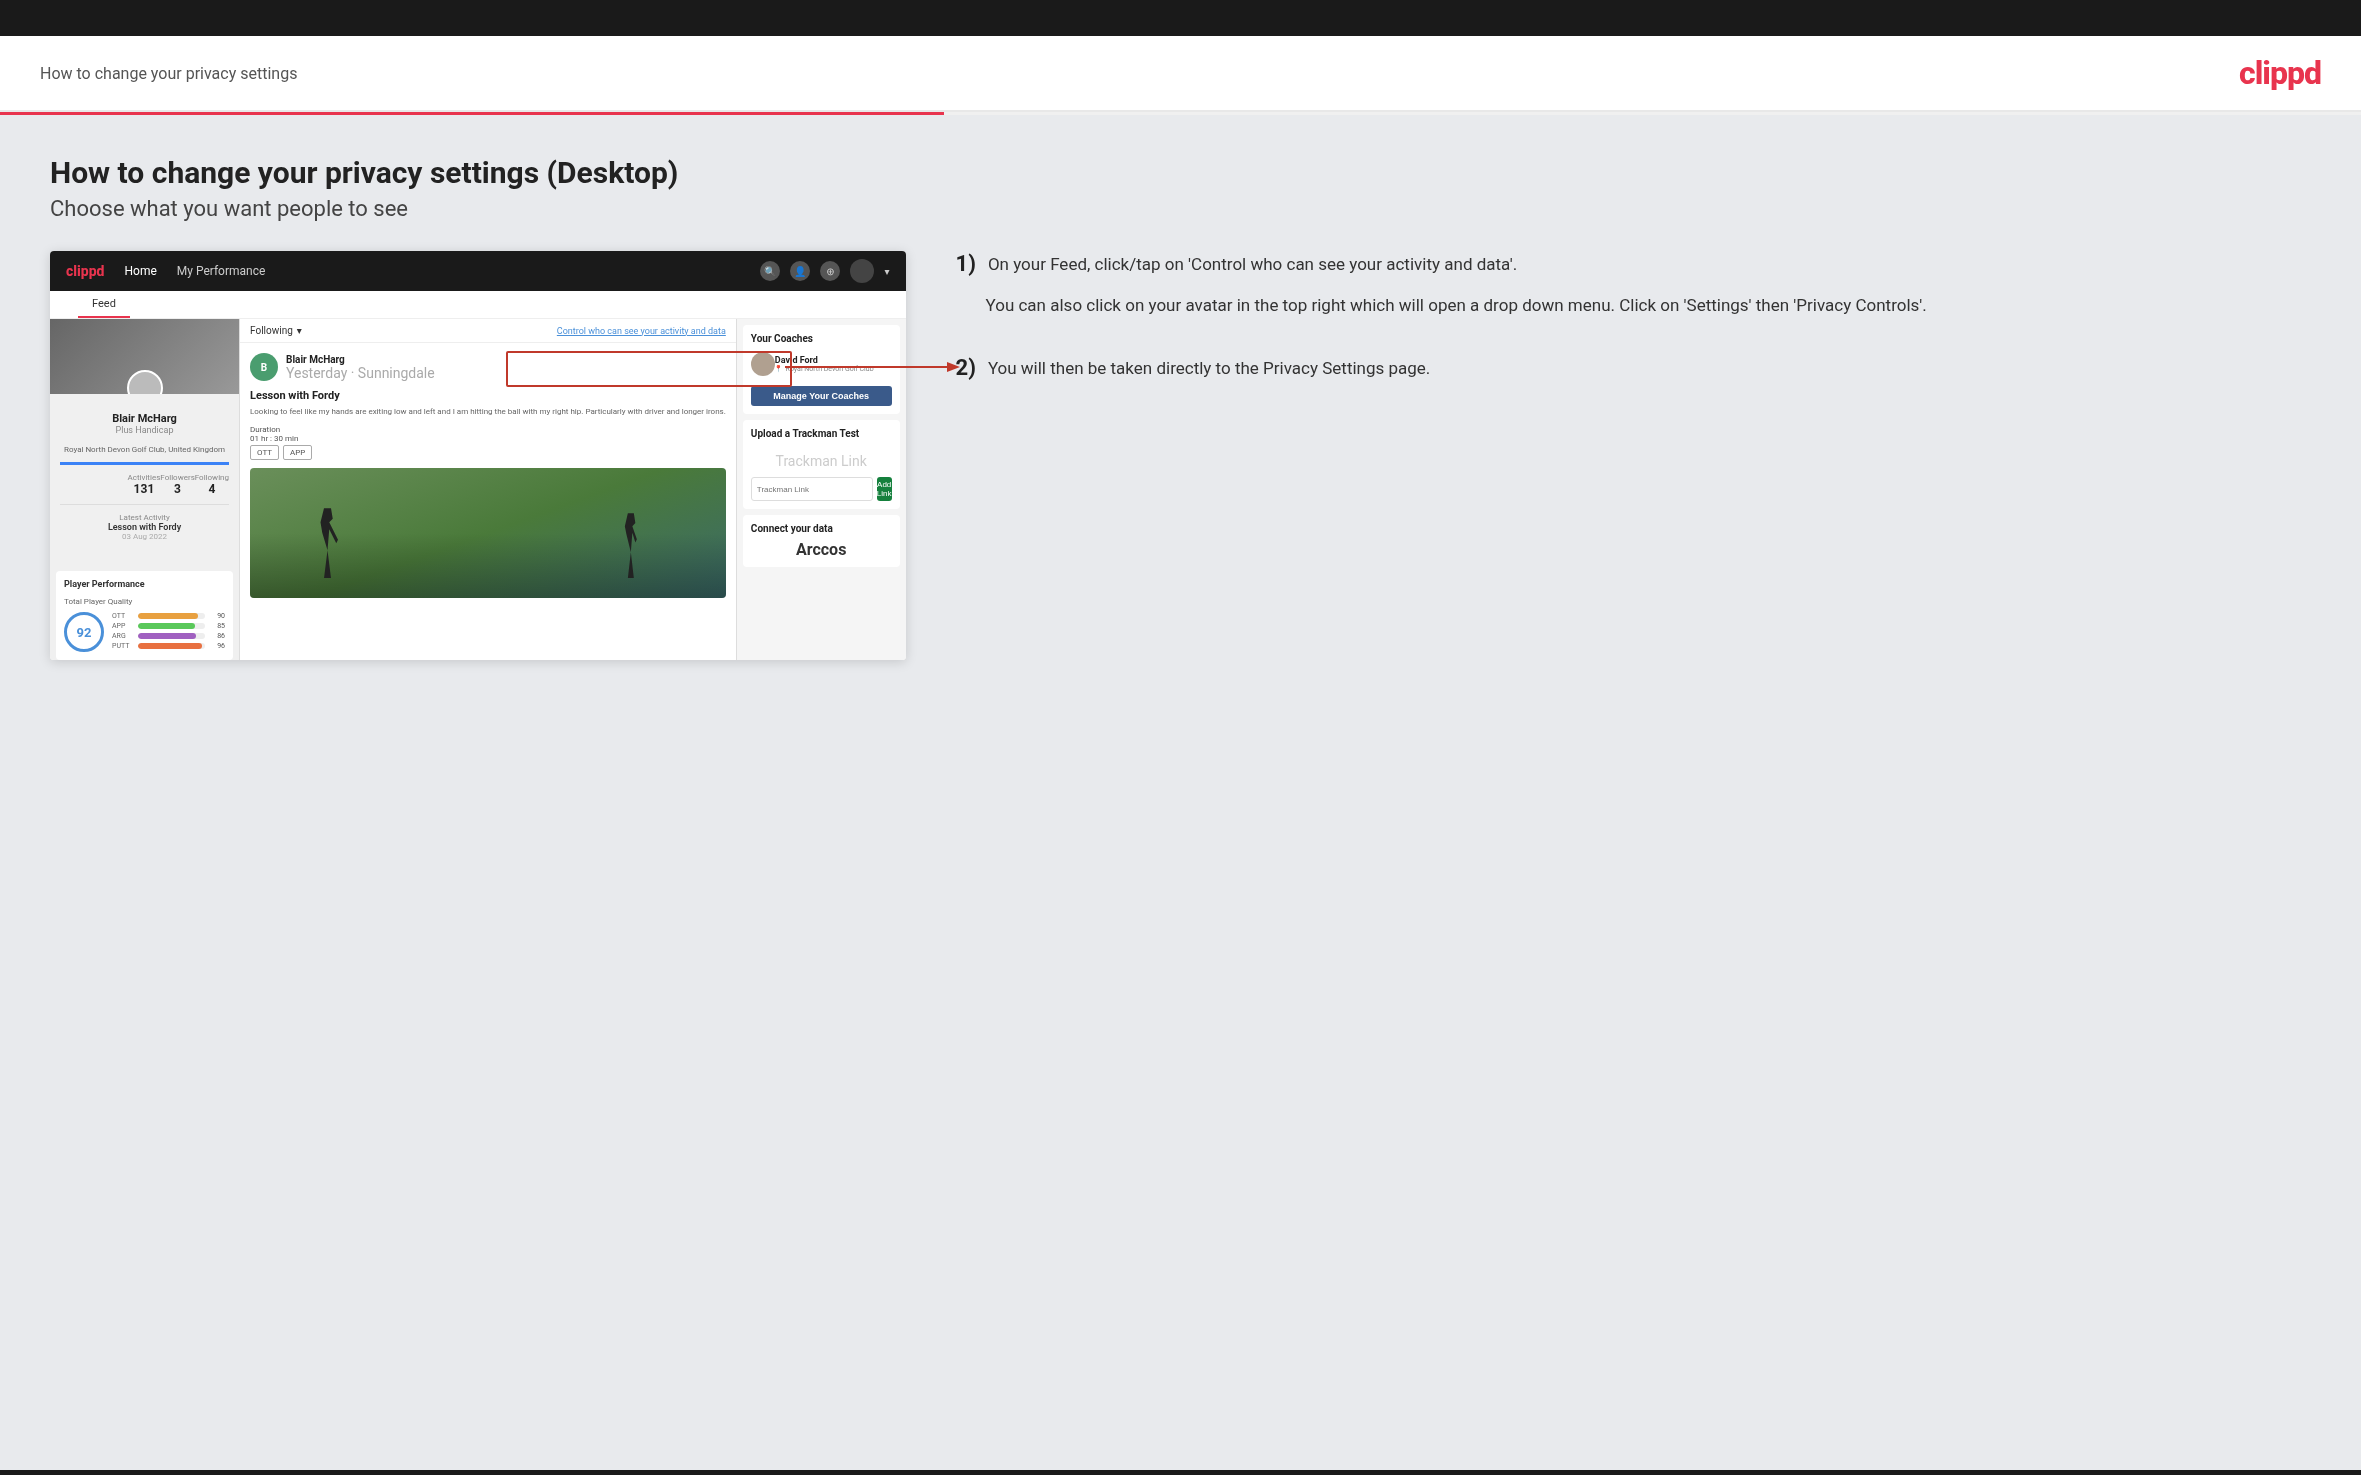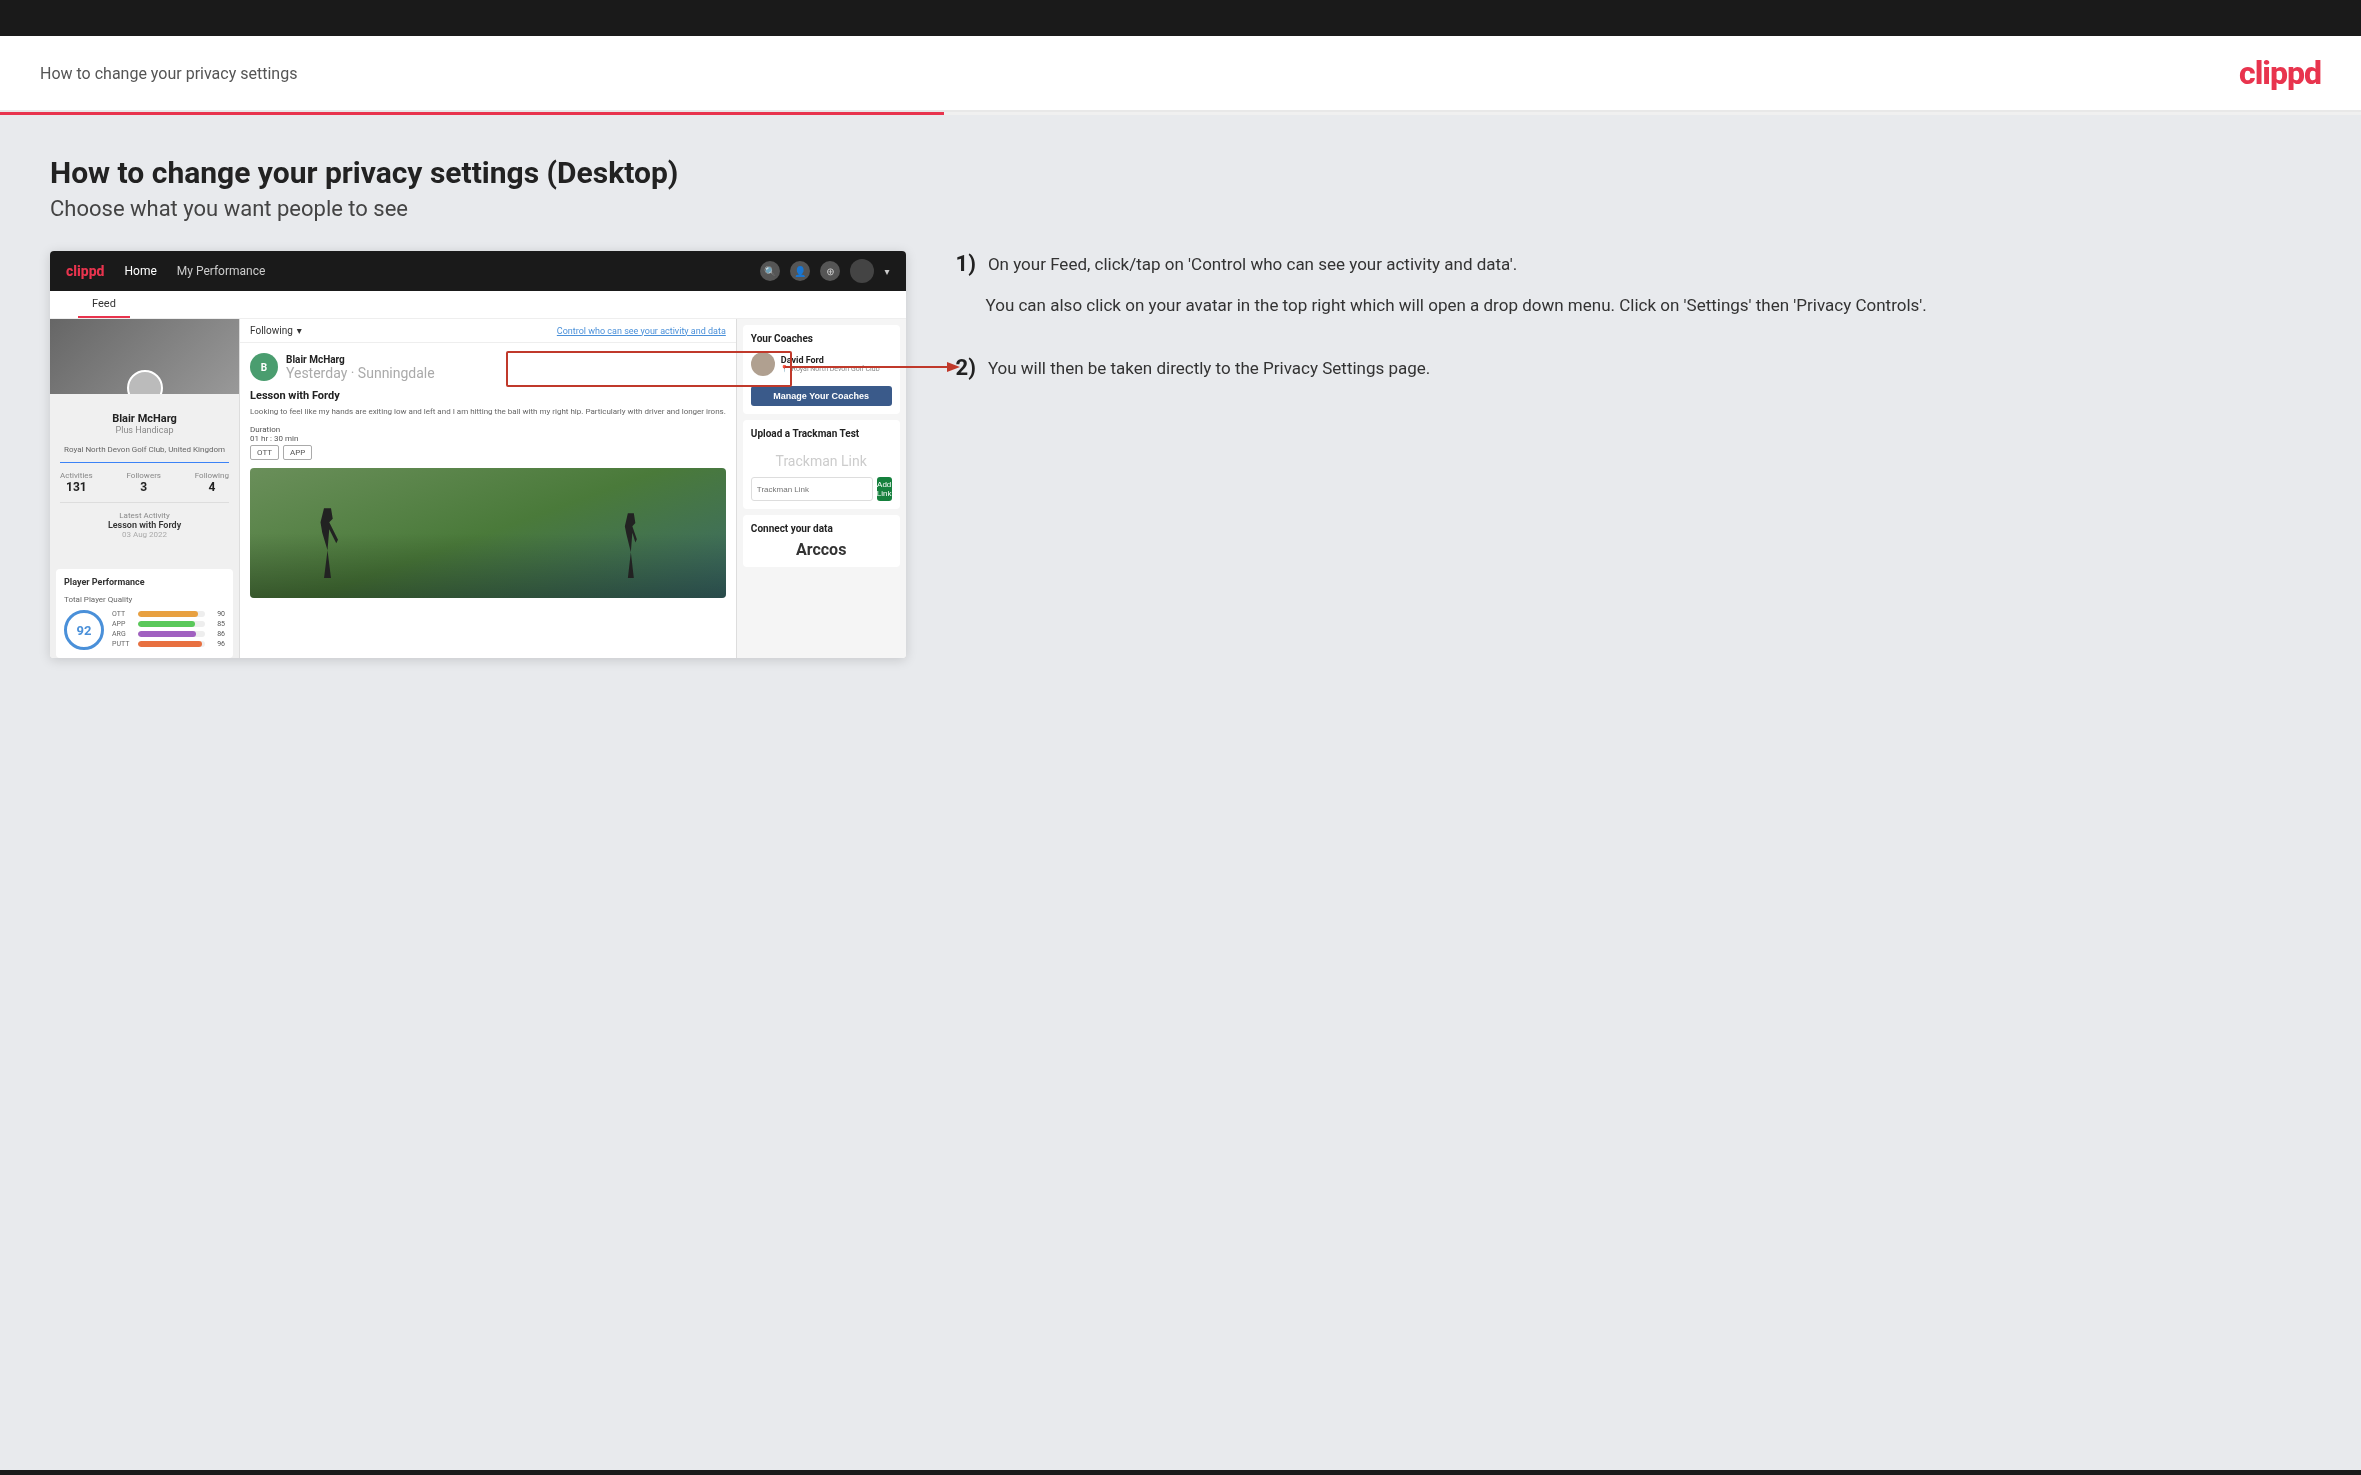--- a/index.html
+++ b/index.html
@@ -185,22 +185,22 @@
       color: #888;
       margin-bottom: 10px;
     }
     .sidebar-club {
       font-size: 8px;
       color: #666;
       margin-bottom: 8px;
     }
     .sidebar-stats {
       display: flex;
-      justify-content: space-between;
-      border-top: 1px solid #3b82f6;
+      justify-content: flex-end;
+      border-top: 3px solid #3b82f6;
       border-bottom: 1px solid #ddd;
       padding: 8px 0;
       margin-bottom: 8px;
     }
     .stat-item {
       text-align: center;
     }
     .stat-value {
       font-size: 12px;
       font-weight: 700;
@@ -430,21 +430,20 @@
     }
     .right-card-title {
       font-size: 10px;
       font-weight: 700;
       color: #222;
       margin-bottom: 8px;
     }
     .coach-row {
       display: flex;
       align-items: center;
-      gap: 6px;
       margin-bottom: 8px;
     }
     .coach-avatar {
       width: 24px;
       height: 24px;
       border-radius: 50%;
       background: #b0a090;
       flex-shrink: 0;
     }
     .coach-name {

